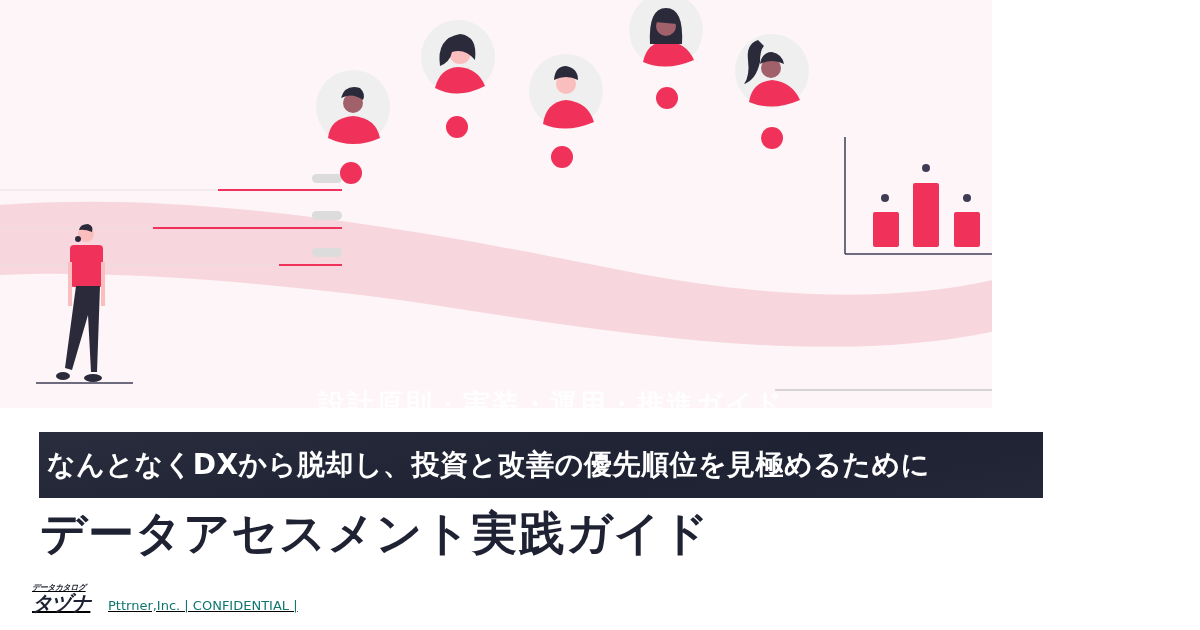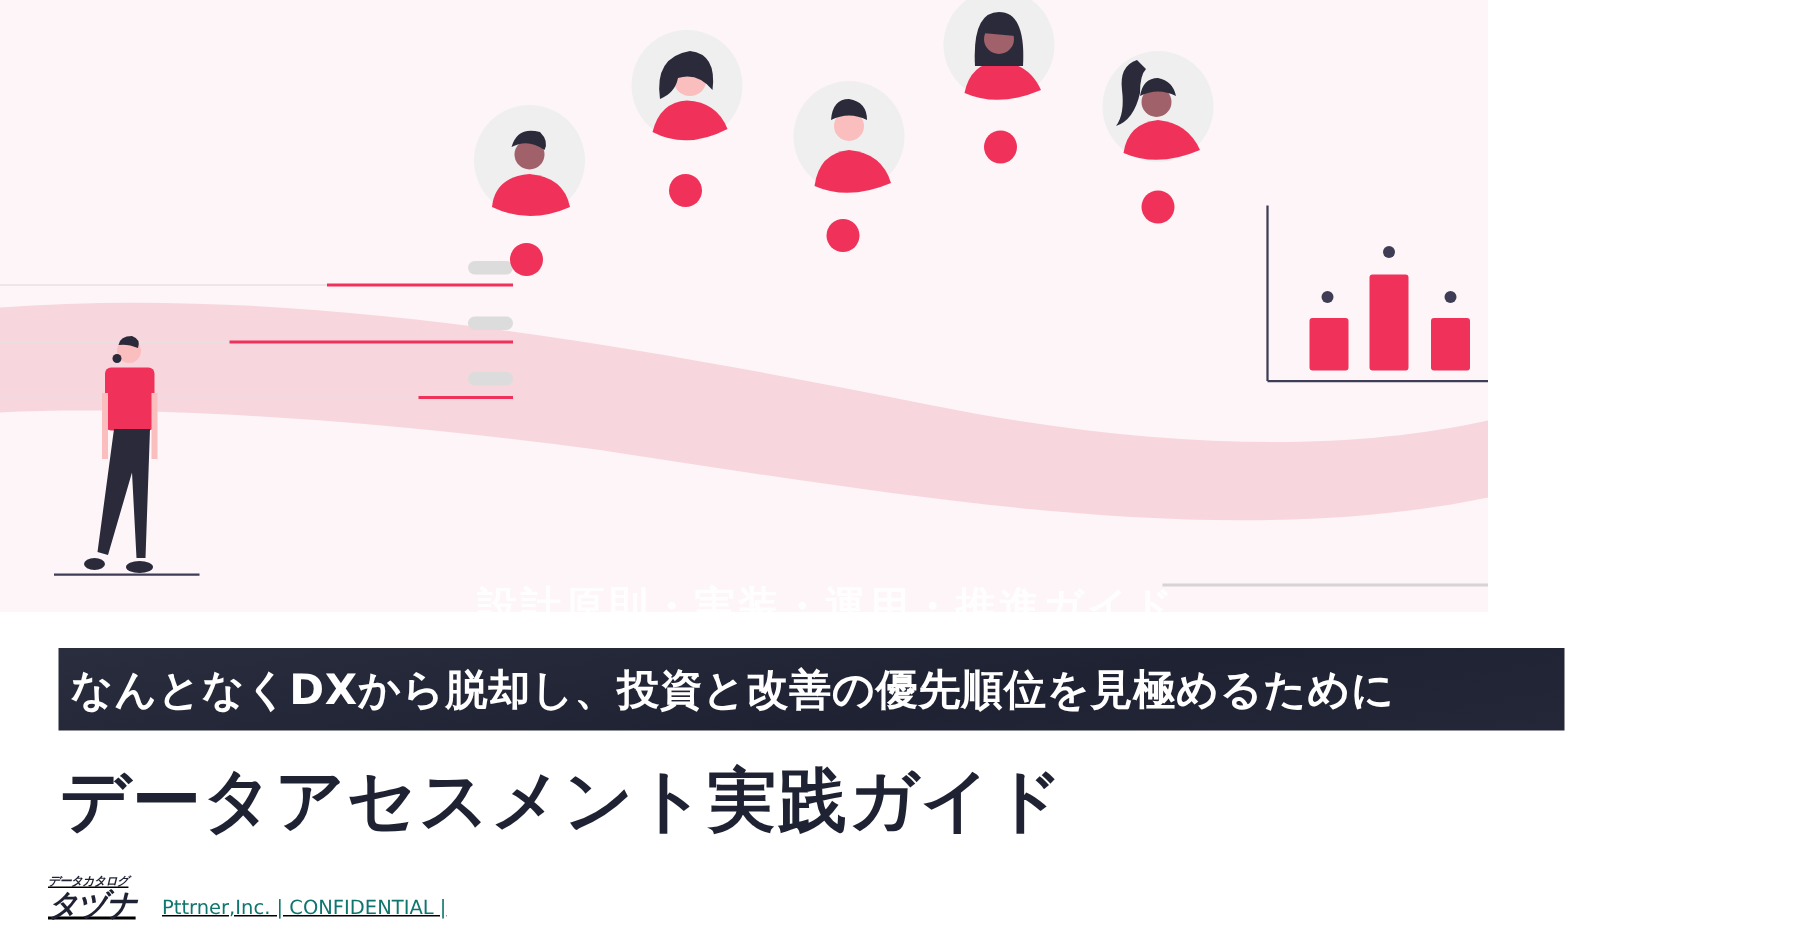--- a/index.html
+++ b/index.html
@@ -12,21 +12,21 @@
     }
     .hero svg { position: absolute; left: 0; top: 0; }
 
     .ghost-text {
       position: absolute; left: 318px; top: 386px;
       font-size: 27px; font-weight: bold; color: rgba(255,255,255,0.85);
       letter-spacing: 2px; white-space: nowrap;
     }
 
     .subtitle-bar {
-      position: absolute; left: 39px; top: 432px; width: 1004px; height: 55px;
+      position: absolute; left: 39px; top: 432px; width: 1004px; height: 66px;
       background: linear-gradient(170deg, #2a2d3d 0%, #1f2232 60%, #242738 100%);
       display: flex; align-items: center; padding-left: 8px;
     }
     .subtitle-bar span {
       color: #ffffff; font-size: 28px; font-weight: bold; letter-spacing: 0.5px;
       white-space: nowrap;
     }
 
     .main-title {
       position: absolute; left: 40px; top: 503px;

